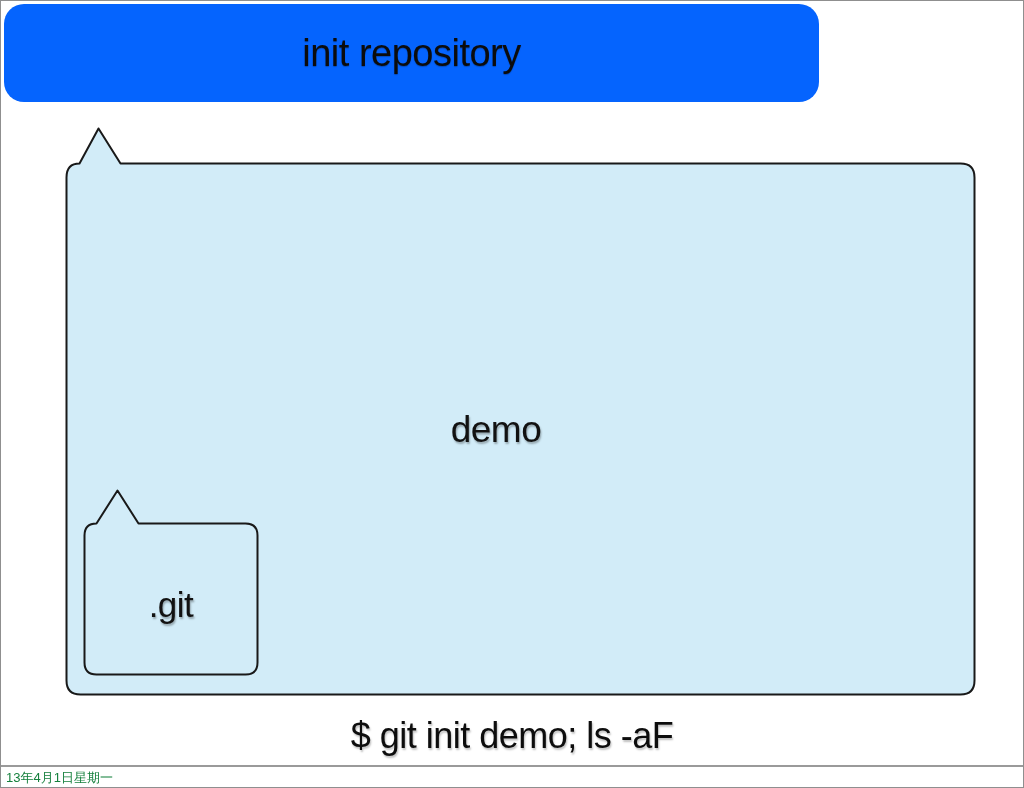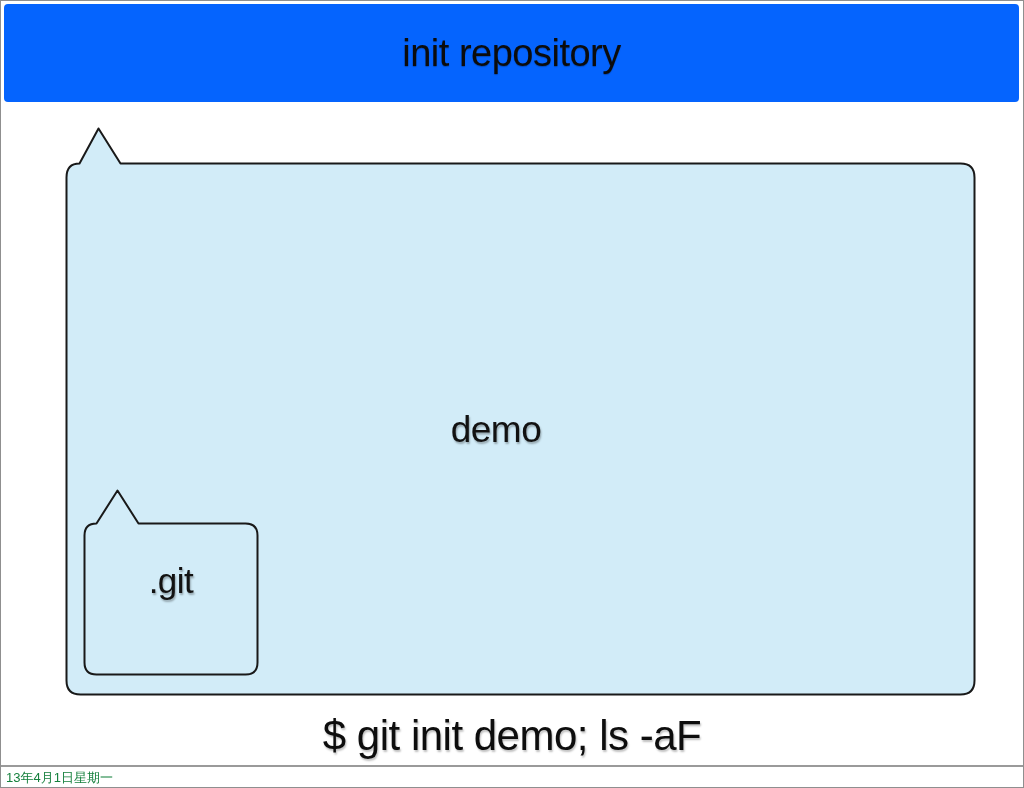--- a/index.html
+++ b/index.html
@@ -16,24 +16,24 @@
     position: absolute;
     inset: 0;
     border: 1px solid #8f8f8f;
     pointer-events: none;
     z-index: 10;
   }
   .title-bar {
     position: absolute;
     left: 4px;
     top: 4px;
-    width: 1015px;
+    width: 815px;
     height: 98px;
     background: #0564fe;
-    border-radius: 4px;
+    border-radius: 20px;
     display: flex;
     align-items: center;
     justify-content: center;
   }
   .title-text {
     font-size: 38px;
     letter-spacing: -0.5px;
     color: #0c0c0c;
     text-shadow: 0 1px 1px rgba(0,0,0,0.25);
   }
@@ -59,32 +59,32 @@
   }
   .outer-folder-label {
     left: 66px;
     top: 408px;
     width: 860px;
     font-size: 37px;
     line-height: 44px;
   }
   .inner-folder-label {
     left: 84px;
-    top: 560px;
+    top: 584px;
     width: 174px;
     font-size: 35px;
     line-height: 42px;
   }
   .command-line {
     position: absolute;
     left: 0;
     top: 712px;
     width: 1024px;
     text-align: center;
-    font-size: 42px;
+    font-size: 36px;
     line-height: 48px;
     letter-spacing: -0.5px;
     color: #0d0d0d;
     text-shadow: 1px 2px 2px rgba(0,0,0,0.25);
   }
   .footer-divider {
     position: absolute;
     left: 0;
     top: 765px;
     width: 1024px;

